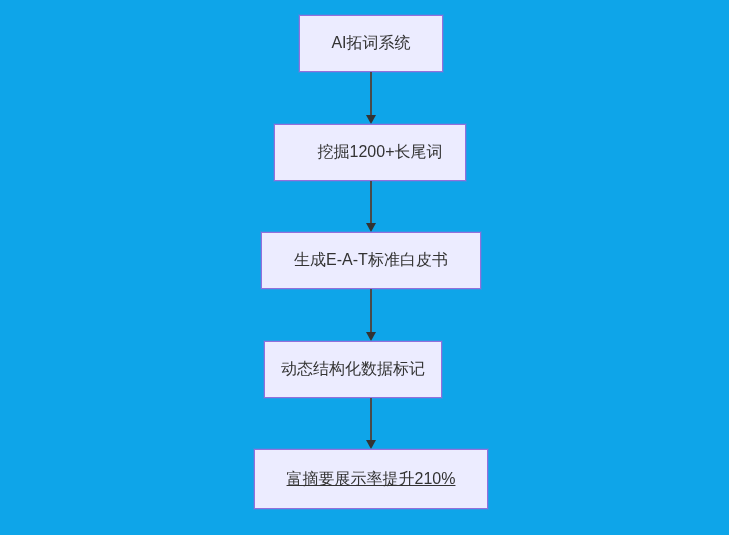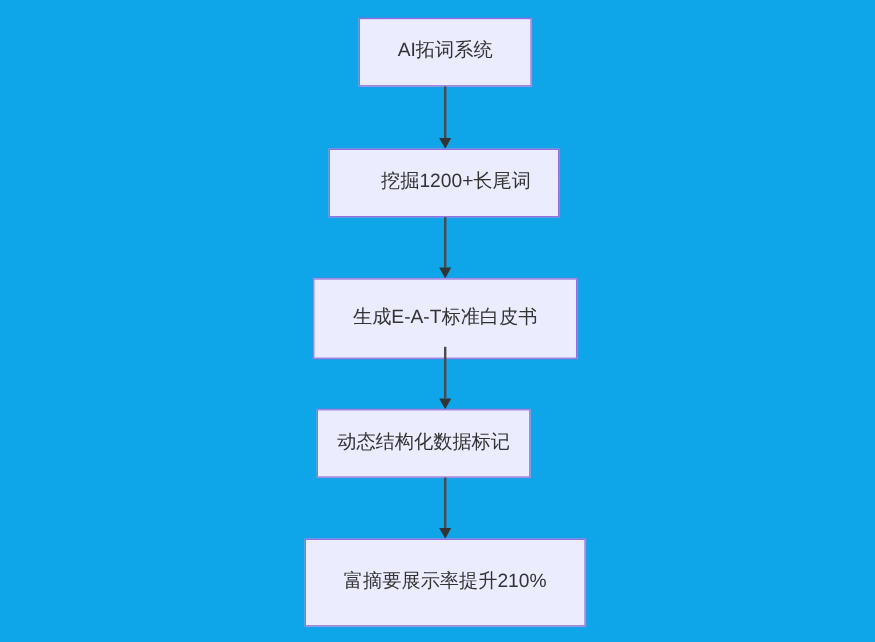--- a/index.html
+++ b/index.html
@@ -23,23 +23,23 @@
     align-items: center;
     justify-content: center;
     font-size: 16px;
     color: #333333;
     text-align: center;
     box-sizing: border-box;
     line-height: 1.3;
   }
   .n1 { left: 299px; top: 15px;  width: 144px; height: 57px; }
   .n2 { left: 274px; top: 124px; width: 192px; height: 57px; padding-left: 20px; }
-  .n3 { left: 261px; top: 232px; width: 220px; height: 67px; }
+  .n3 { left: 261px; top: 232px; width: 220px; height: 57px; }
   .n4 { left: 264px; top: 341px; width: 178px; height: 57px; }
-  .n5 { left: 254px; top: 449px; width: 234px; height: 73px; }
+  .n5 { left: 254px; top: 449px; width: 234px; height: 60px; text-decoration: underline; }
 
   .arrow {
     position: absolute;
     left: 364px;           
     width: 14px;
     display: flex;
     flex-direction: column;
     align-items: center;
   }
   .a1 { top: 72px;  height: 52px; }

